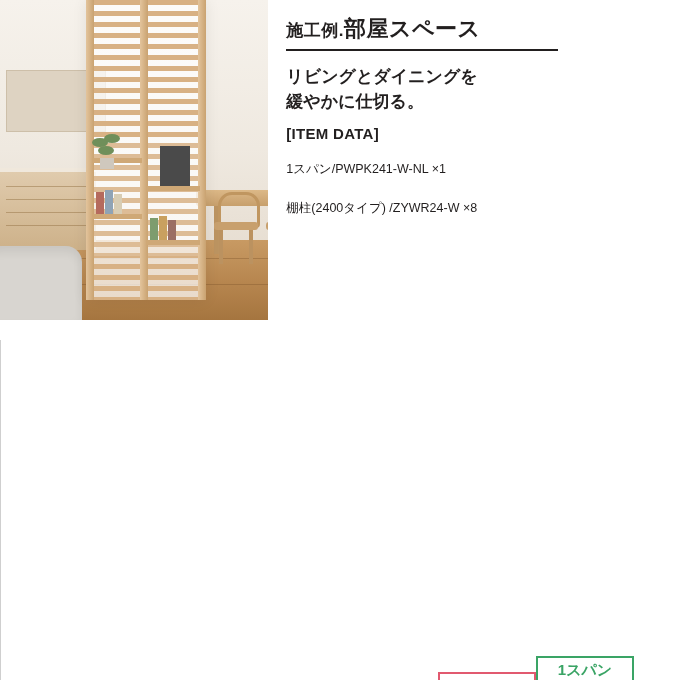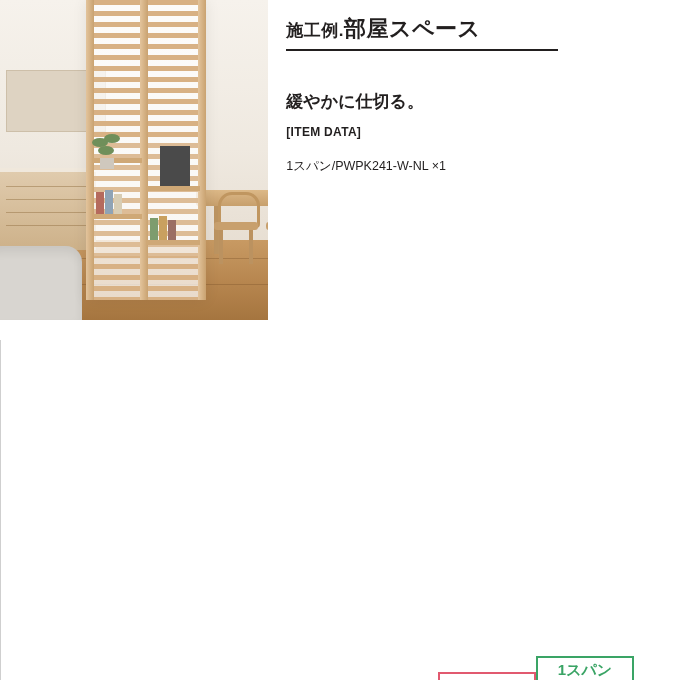--- a/index.html
+++ b/index.html
@@ -193,21 +193,21 @@
     font-weight: bold;
     line-height: 1.45;
     margin: 0 0 10px 0;
   }
   .body-text {
     font-size: 12.5px;
     line-height: 1.62;
     margin: 0 0 16px 0;
   }
   .item-data-title {
-    font-size: 12px;
+    font-size: 15px;
     font-weight: bold;
     margin: 0 0 9px 0;
     letter-spacing: .3px;
   }
   .item-line {
     font-size: 12.5px;
     line-height: 1.92;
     margin-top: 15px;
   }
 
@@ -314,25 +314,26 @@
       <div class="leaf" style="left:12px; top:0;"></div>
       <div class="leaf" style="left:6px; top:12px;"></div>
       <div class="pot"></div>
     </div>
   </div>
 
   <div class="text-col">
     <h1 class="headline"><span class="small">施工例.</span><span>部屋スペース</span></h1>
     <hr class="rule">
     <h2 class="subhead">
-      <br>
+      <span>リビングとダイニングを</span><br>
       <span>緩やかに仕切る。</span>
     </h2>
     <div class="item-data-title">[ITEM DATA]</div>
     <div class="item-line">1スパン/PWPK241-W-NL ×1</div>
+    <div class="item-line">棚柱(2400タイプ) /ZYWR24-W ×8</div>
   </div>
 </div>
 
 <div class="bottom-area">
 
   <div class="plan"></div>
   <div class="plan-frame-left"></div>
 
   <div class="elev"></div>
 

